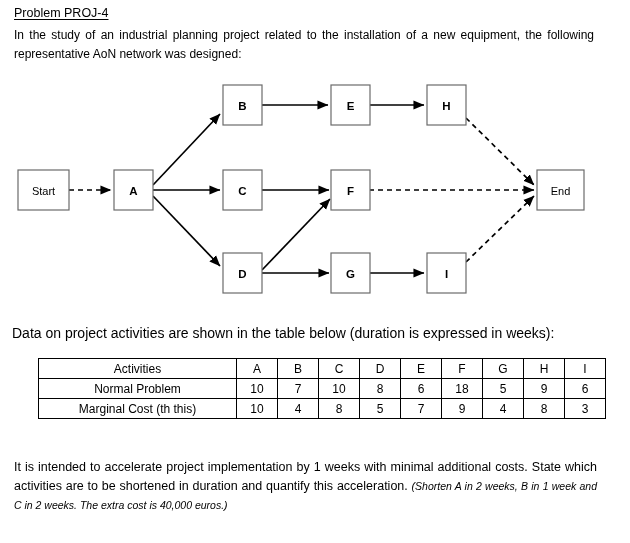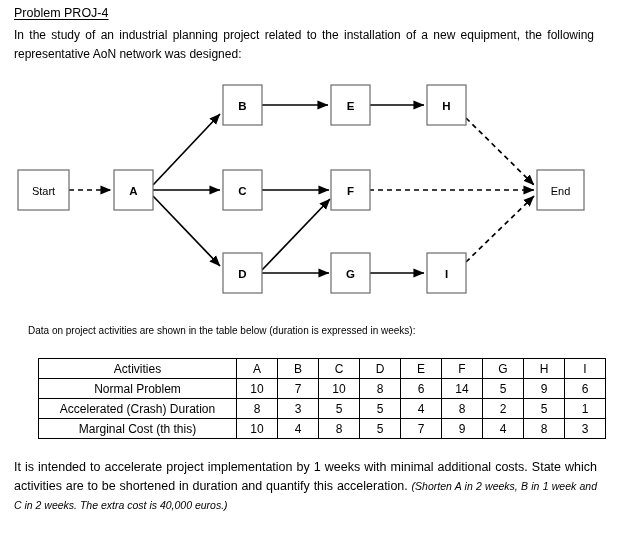--- a/index.html
+++ b/index.html
@@ -36,23 +36,23 @@
     left: 14px;
     top: 26px;
     width: 580px;
     font-size: 12px;
     line-height: 19px;
     text-align: justify;
     text-justify: inter-word;
   }
   .table-caption {
     position: absolute;
-    left: 28px;
+    left: 12px;
     top: 325px;
-    font-size: 10px;
+    font-size: 14px;
     white-space: nowrap;
   }
   .closing {
     position: absolute;
     left: 14px;
     top: 458px;
     width: 583px;
     font-size: 12.5px;
     line-height: 19px;
     text-align: justify;
@@ -251,36 +251,24 @@
         <td class="val">H</td>
         <td class="val-last">I</td>
       </tr>
       <tr>
         <td class="rowlabel">Normal Problem</td>
         <td class="val">10</td>
         <td class="val">7</td>
         <td class="val">10</td>
         <td class="val">8</td>
         <td class="val">6</td>
-        <td class="val">14</td>
+        <td class="val">18</td>
         <td class="val">5</td>
         <td class="val">9</td>
         <td class="val-last">6</td>
-      </tr>
-      <tr>
-        <td class="rowlabel">Accelerated (Crash) Duration</td>
-        <td class="val">8</td>
-        <td class="val">3</td>
-        <td class="val">5</td>
-        <td class="val">5</td>
-        <td class="val">4</td>
-        <td class="val">8</td>
-        <td class="val">2</td>
-        <td class="val">5</td>
-        <td class="val-last">1</td>
       </tr>
       <tr>
         <td class="rowlabel">Marginal Cost (th this)</td>
         <td class="val">10</td>
         <td class="val">4</td>
         <td class="val">8</td>
         <td class="val">5</td>
         <td class="val">7</td>
         <td class="val">9</td>
         <td class="val">4</td>

